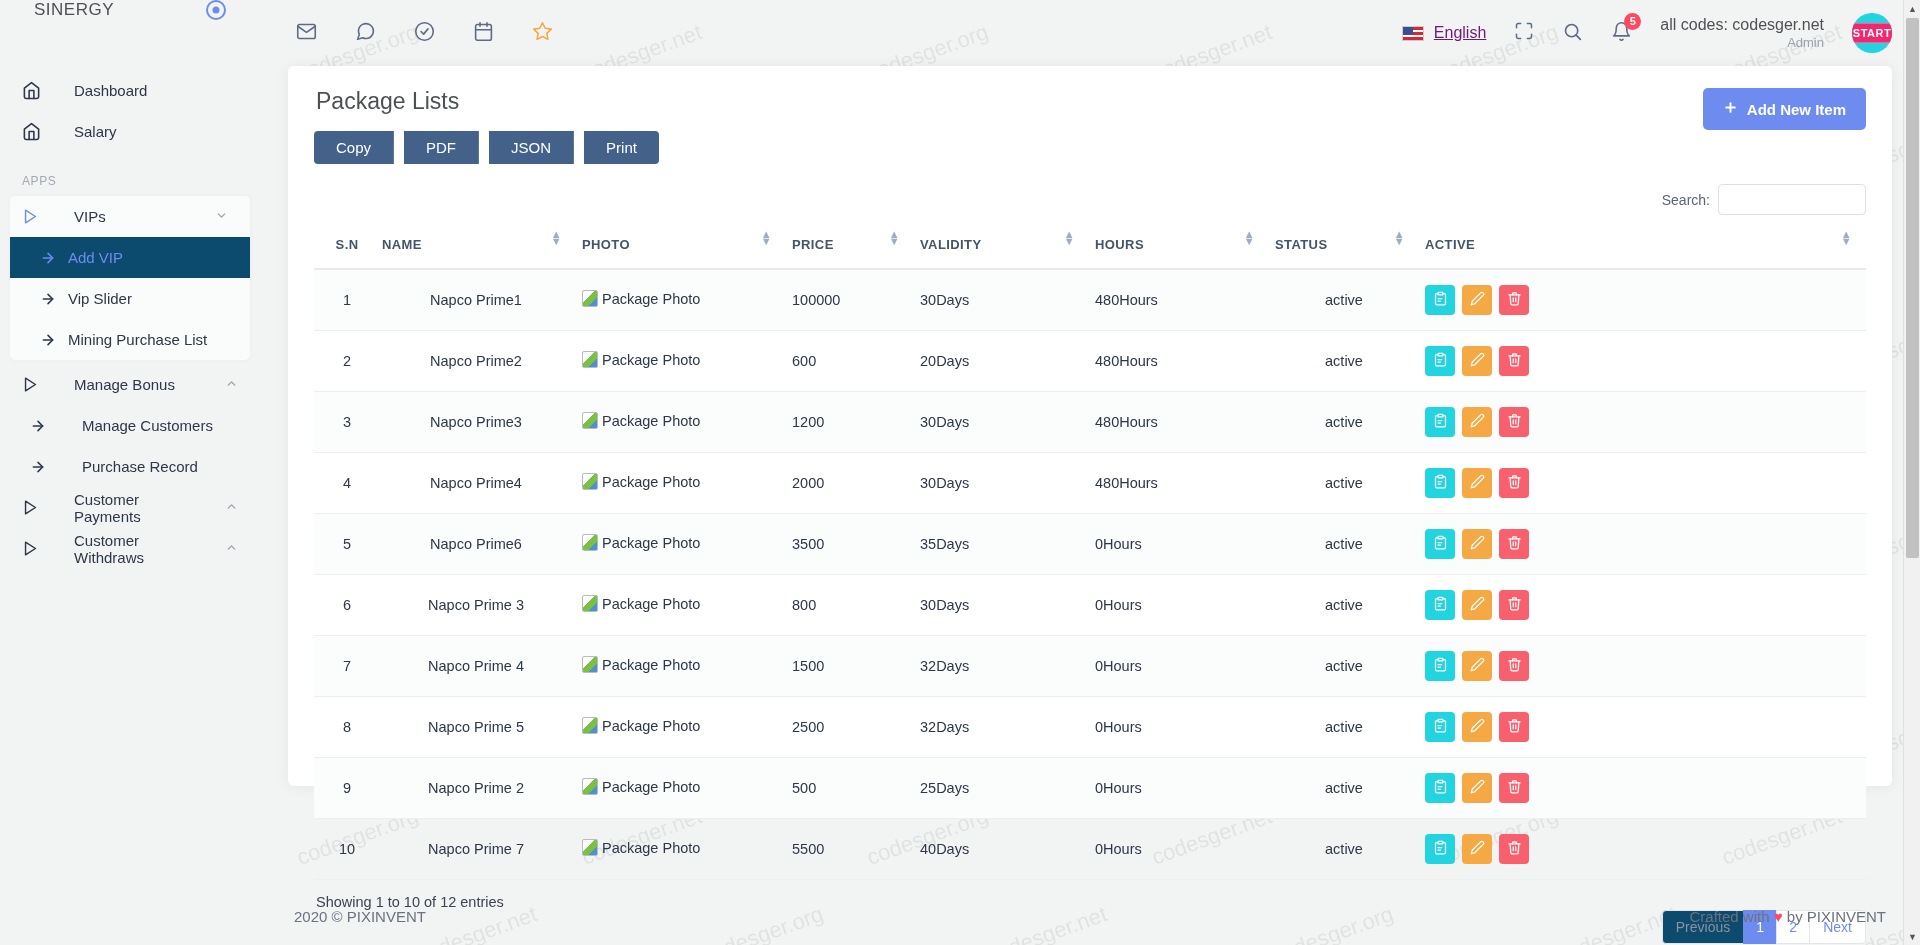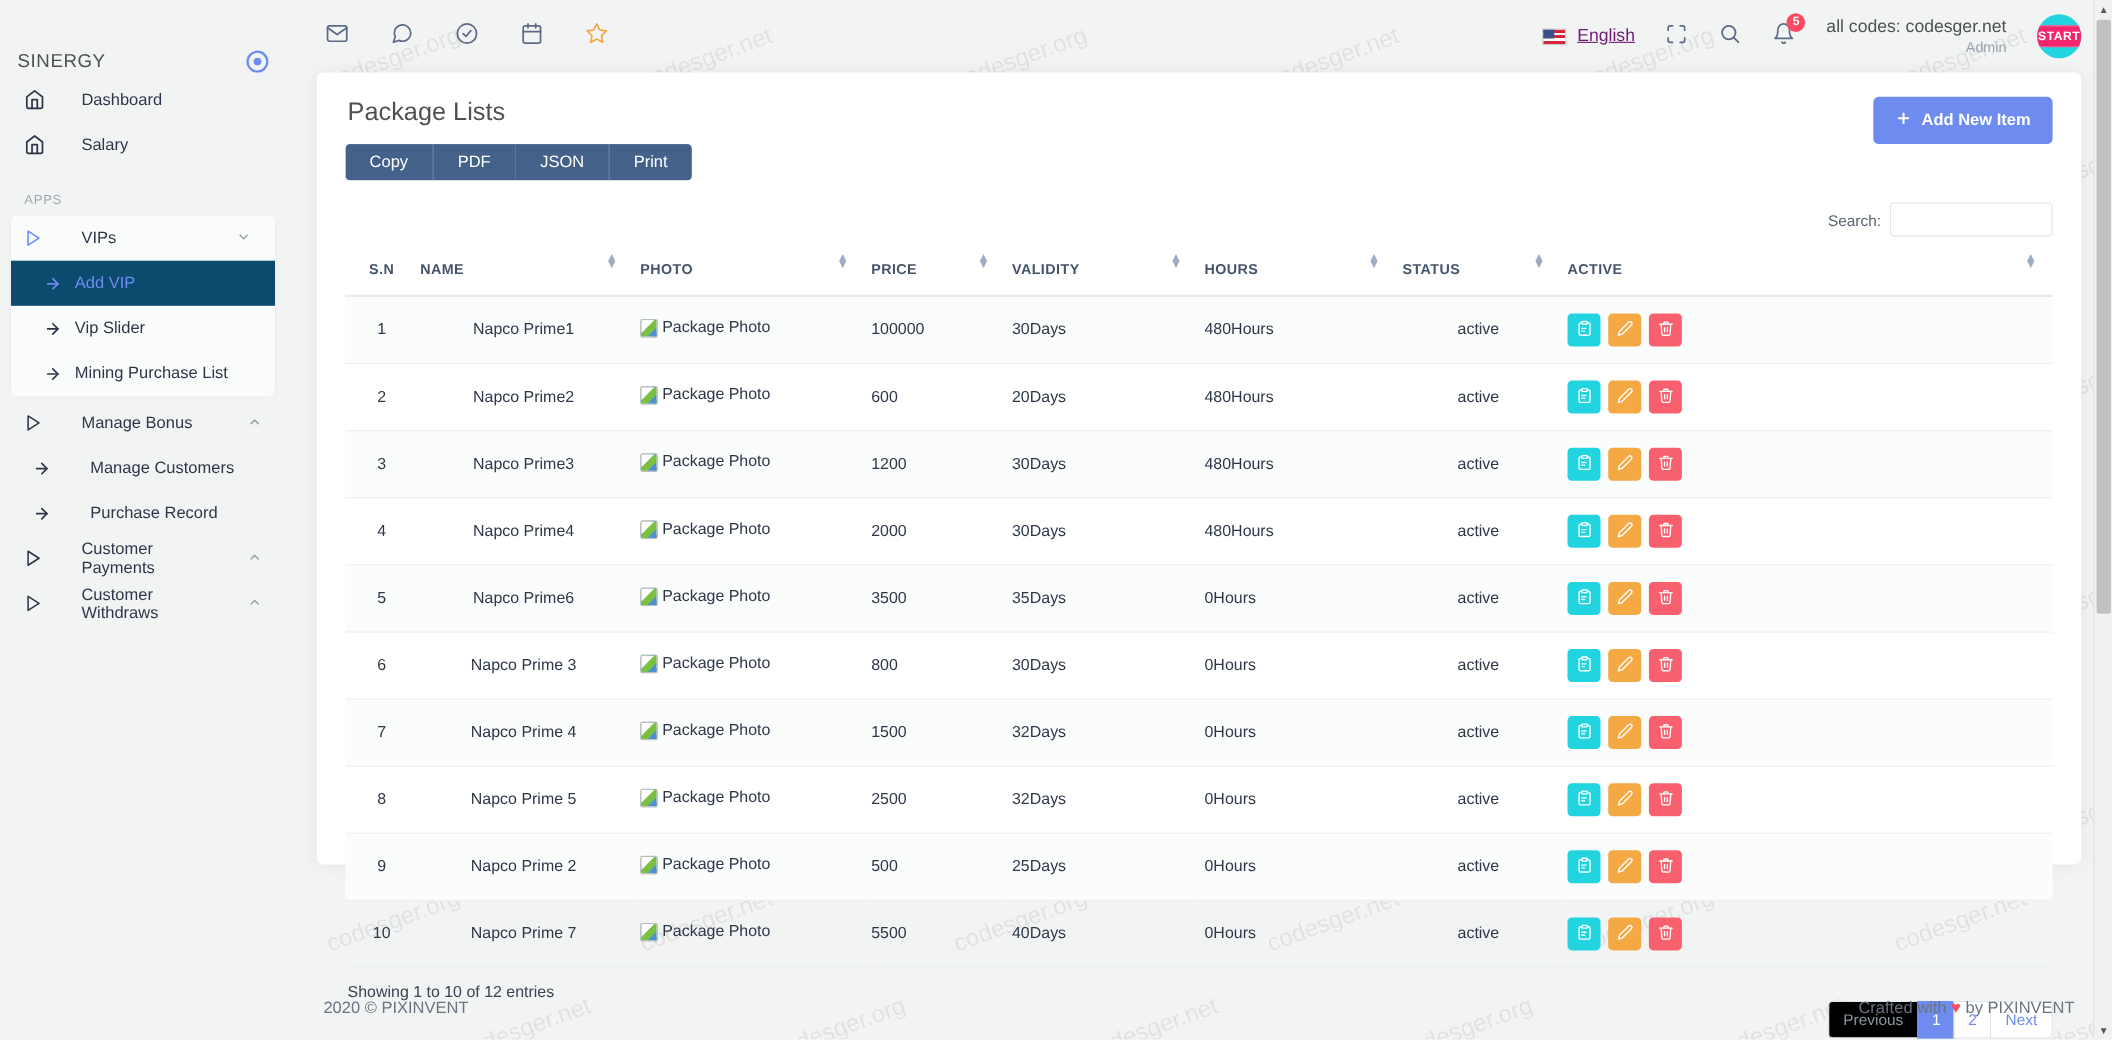--- a/index.html
+++ b/index.html
@@ -29,22 +29,22 @@
 
   
   #sidebar {
     position: absolute; left: 0; top: 0;
     width: 260px; height: 945px;
     background: #f2f4f4;
     z-index: 20;
   }
   .brand {
     height: 66px;
-    display: flex; align-items: flex-end;
-    padding: 0 16px;
+    display: flex; align-items: flex-start;
+    padding: 0 34px;
     justify-content: space-between;
   }
   .brand-name {
     font-size: 17px; color: #4e5154; letter-spacing: .5px;
   }
   .brand-dot {
     width: 20px; height: 20px; border-radius: 50%;
     border: 2px solid #6e8cf0; position: relative;
   }
   .brand-dot::after {
@@ -164,20 +164,21 @@
     background: #6e8cf0; color: #fff; border: none;
     border-radius: 5px; padding: 12px 20px;
     font-size: 15px; font-weight: bold; cursor: pointer;
     display: flex; align-items: center; gap: 9px;
     font-family: "Liberation Sans", sans-serif;
   }
   .dt-buttons {
     display: flex; margin-top: 16px;
     border-radius: 4px; overflow: hidden;
     width: max-content;
+    gap: 10px;
   }
   .dt-btn {
     background: #44618a; color: #fff;
     border: none; border-right: 1px solid #5b779e;
     padding: 8px 22px; font-size: 15px; cursor: pointer;
     font-family: "Liberation Sans", sans-serif;
   }
   .dt-btn:last-child { border-right: none; }
 
   .search-row {
@@ -247,21 +248,21 @@
   
   .table-foot {
     display: flex; justify-content: space-between;
     align-items: flex-start; margin-top: 14px;
   }
   .entries-info { font-size: 14.5px; color: #3b4352; padding-left: 2px; }
   .pagination { display: flex; margin-top: 16px; }
   .page-btn {
     min-width: 34px; height: 34px;
     border: 1px solid #e3e6ea;
-    background: #000000; color: #6e8cf0;
+    background: #0c4a6e; color: #6e8cf0;
     font-size: 14px; display: flex; align-items: center;
     justify-content: center; padding: 0 13px; cursor: pointer;
     margin-left: -1px;
   }
   .page-btn.num { background: #fff; padding: 0 12px; }
   .page-btn.active { background: #6e8cf0; color: #fff; border-color: #6e8cf0; }
   .page-btn:first-child { border-radius: 4px 0 0 4px; color:#8a939f; }
   .page-btn:last-child { border-radius: 0 4px 4px 0; background:#fff; }
 
   

